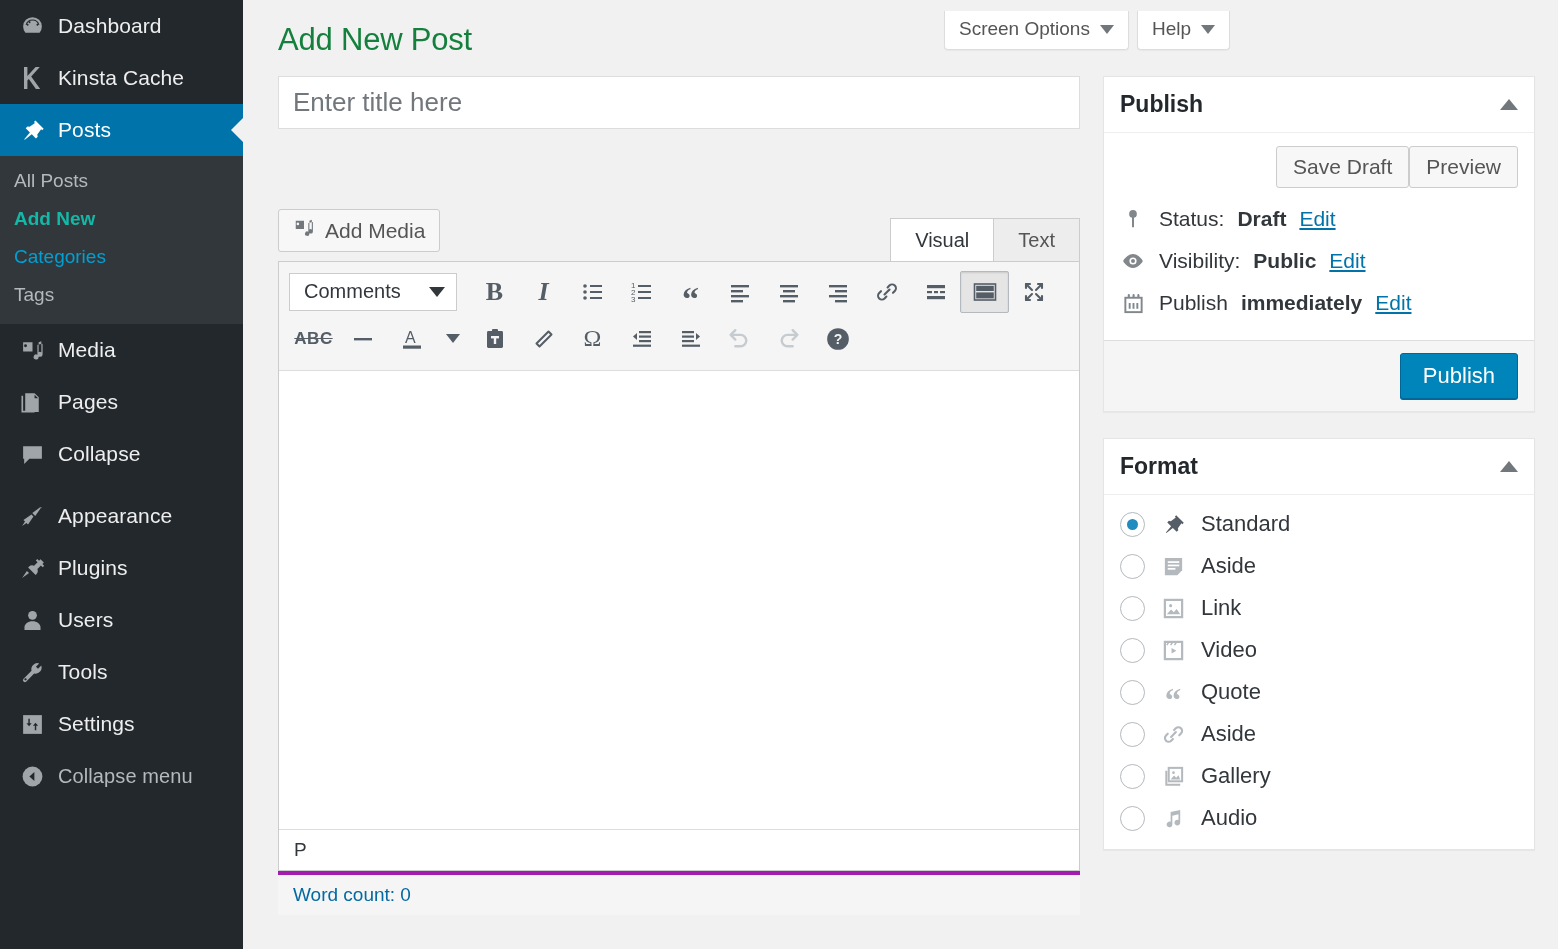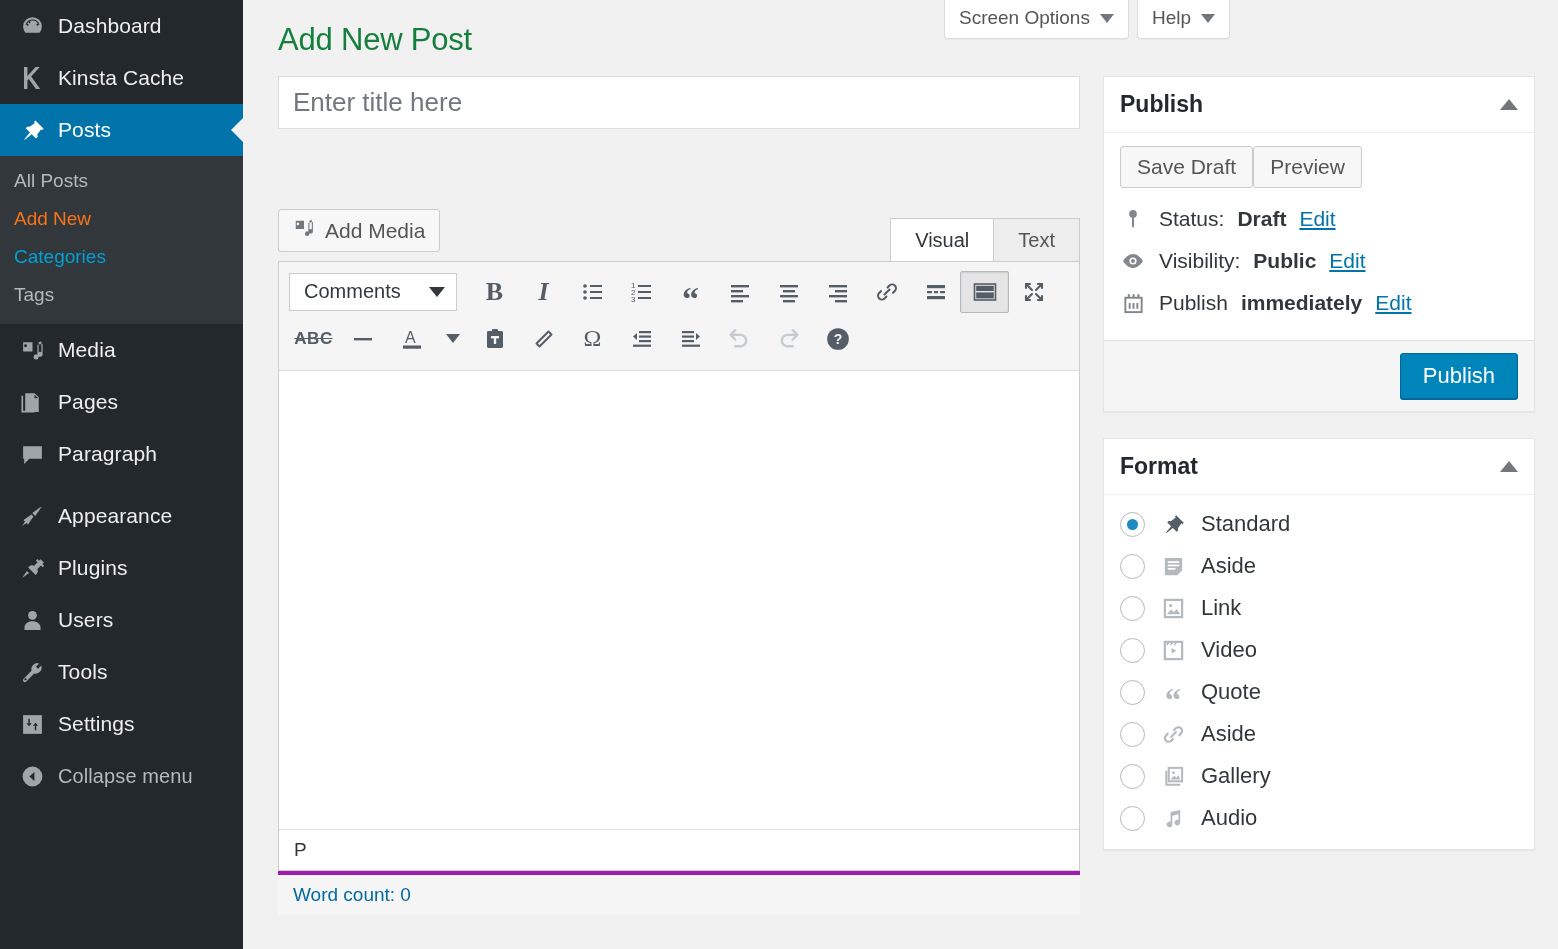--- a/index.html
+++ b/index.html
@@ -48,21 +48,21 @@
     border-width: 13px 13px 13px 0;
     border-color: transparent #f1f1f1 transparent transparent;
   }
   .submenu { background: #32373c; padding: 6px 0 10px 0; }
   .submenu-item {
     padding: 8px 0 8px 14px;
     font-size: 19px;
     color: #b4b9be;
     cursor: pointer;
   }
-  .submenu-item.current { color: #f97316; font-weight: normal; }
+  .submenu-item.current { color: #14b8a6; font-weight: bold; }
   .submenu-item.link { color: #00a0d2; }
   .menu-gap { height: 10px; background: #23282d; }
   .collapse-item { color: #b4b9be; font-size: 20px; }
   .collapse-item .mi-icon { color: #a0a5aa; }
 
   
   .topbuttons {
     position: absolute; top: 0; right: 16px;
     display: flex; gap: 8px;
     z-index: 20;
@@ -71,20 +71,21 @@
     background: #fff;
     border: 1px solid #ddd;
     border-top: none;
     border-radius: 0 0 4px 4px;
     padding: 7px 14px 9px 14px;
     font-size: 19px;
     color: #555;
     display: flex; align-items: center; gap: 10px;
     cursor: pointer;
     box-shadow: 0 1px 1px rgba(0,0,0,.04);
+    margin-top: 11px;
   }
   .caret-down {
     width: 0; height: 0;
     border-left: 7px solid transparent;
     border-right: 7px solid transparent;
     border-top: 9px solid #72777c;
   }
 
   
   .main {
@@ -223,21 +224,21 @@
   }
   .pb-title { font-size: 23px; font-weight: bold; color: #23282d; }
   .caret-up {
     width: 0; height: 0;
     border-left: 9px solid transparent;
     border-right: 9px solid transparent;
     border-bottom: 11px solid #72777c;
     cursor: pointer;
   }
   .pb-body { padding: 13px 16px 16px 16px; }
-  .pb-row-btns { display: flex; justify-content: flex-start; margin-bottom: 10px; }
+  .pb-row-btns { display: flex; justify-content: flex-end; margin-bottom: 10px; }
   .btn-secondary {
     background: #f7f7f7;
     border: 1px solid #ccc;
     border-radius: 3px;
     padding: 8px 16px;
     font-size: 21px;
     color: #555;
     cursor: pointer;
     font-family: "Liberation Sans", sans-serif;
   }
@@ -353,21 +354,21 @@
       </span>
       <span class="mi-label">Pages</span>
     </div>
 
     <div class="menu-item">
       <span class="mi-icon">
         <svg width="25" height="25" viewBox="0 0 24 24" fill="currentColor">
           <path d="M3 4h18v12H9l-5 5v-5H3z"></path>
         </svg>
       </span>
-      <span class="mi-label">Paragraph</span>
+      <span class="mi-label">Collapse</span>
     </div>
 
     <div class="menu-gap"></div>
 
     <div class="menu-item">
       <span class="mi-icon">
         <svg width="25" height="25" viewBox="0 0 24 24" fill="currentColor">
           <path d="M21.5 3.4a1.6 1.6 0 00-2.2-.2l-7.5 5.4 2.8 2.8 5.4-7.5a1.6 1.6 0 00-.5-.5zM11 10.1l-7.7 5.2 1.5 1.5L2 21l4.2-2.8 1.5 1.5 5.2-7.7z"></path>
         </svg>
       </span>

